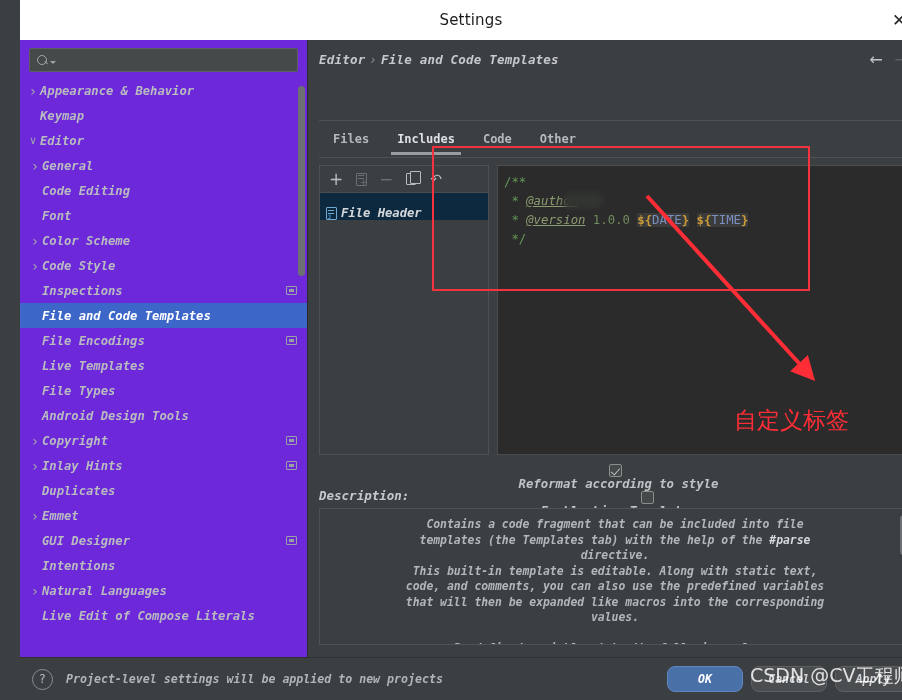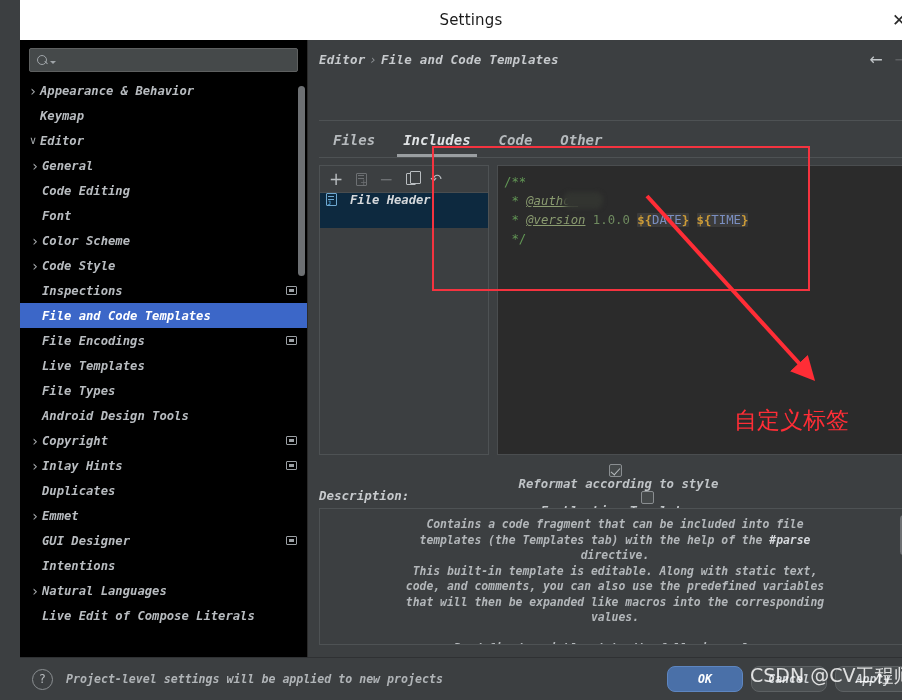--- a/index.html
+++ b/index.html
@@ -53,21 +53,21 @@
     top: 40px; left: 0;
     width: 902px; height: 617px;
     display: flex;
   }
 
   
   .sidebar {
     position: relative;
     width: 288px;
     height: 617px;
-    background: #000000;
+    background: #6d28d9;
     border-right: 1px solid #2b2b2b;
     overflow: hidden;
   }
   .search-row {
     padding: 8px 9px 6px 9px;
   }
   .search-box {
     position: relative;
     height: 24px;
     background: #45494a;
@@ -265,23 +265,22 @@
 
   
   .tabs {
     position: absolute;
     top: 88px; left: 11px;
     display: flex;
     gap: 0;
   }
   .tab {
     padding: 4px 14px 9px 14px;
-    font-size: 14px;
-    font-weight: bold;
-    font-style: italic;
+    font-size: 12px;
+    font-weight: bold;
     color: #b6babd;
     cursor: pointer;
     position: relative;
   }
   .tab.active { color: #dfe2e4; }
   .tab.active::after {
     content: "";
     position: absolute;
     left: 8px; right: 8px;
     bottom: 0;
@@ -365,25 +364,25 @@
     position: absolute;
     left: 2.5px; top: -3px;
     width: 9px; height: 11px;
     border: 1.2px solid currentColor;
     border-radius: 1px;
     background: #3c3f41;
   }
 
   .list-items { flex: 1; overflow: hidden; }
   .list-row {
-    height: 35px;
-    display: flex;
-    align-items: flex-start;
+    height: 27px;
+    display: flex;
+    align-items: flex-end;
     padding-left: 6px;
-    gap: 13px;
+    gap: 4px;
     cursor: pointer;
   }
   .list-row.selected { background: #0d293f; }
   .list-row-icon {
     width: 11px; height: 13px;
     border: 1.2px solid #6fa8d0;
     border-radius: 1px;
     position: relative;
     flex: 0 0 auto;
   }

